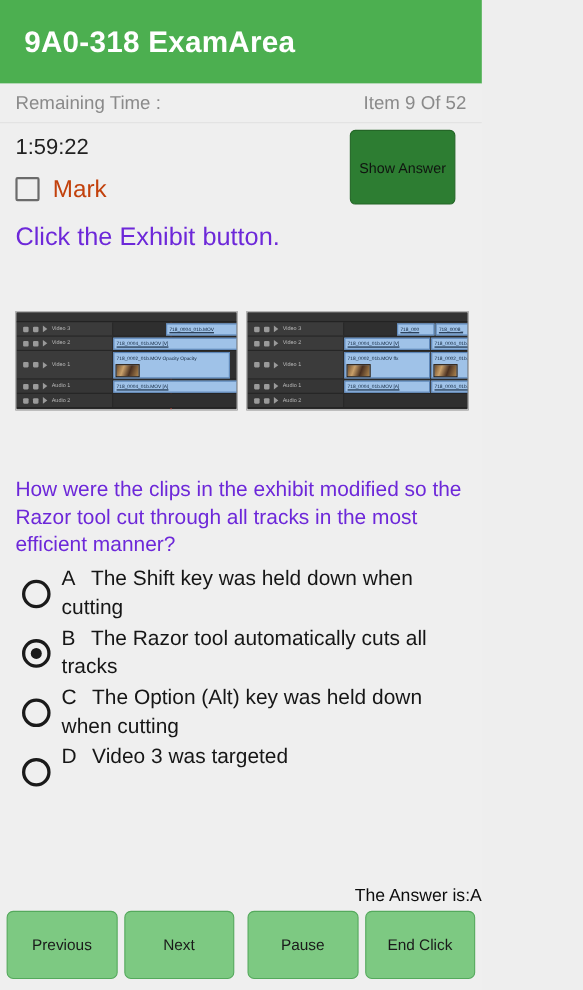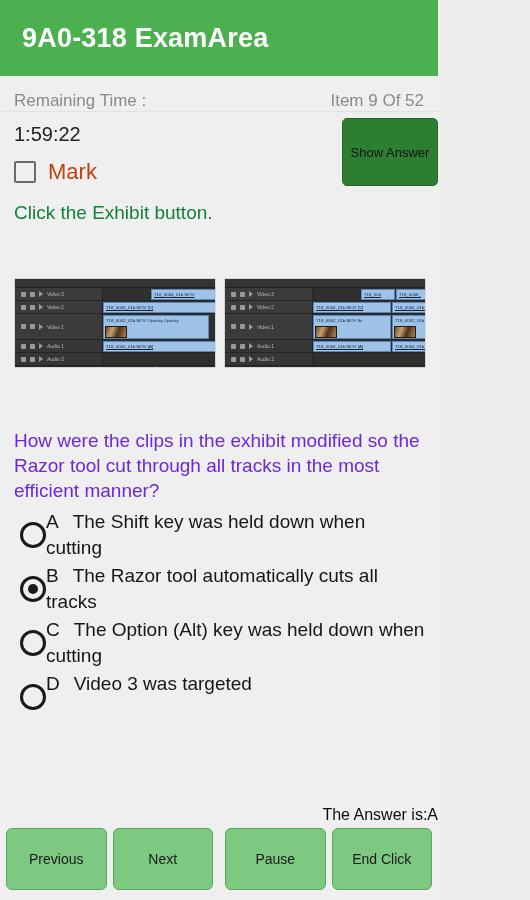--- a/index.html
+++ b/index.html
@@ -32,21 +32,21 @@
     font-weight: bold;
     letter-spacing: 0.2px;
   }
 
   
   .statusbar {
     height: 36px;
     background: #efefef;
     border-bottom: 1px solid #e2e2e2;
     display: flex;
-    align-items: flex-end;
+    align-items: center;
     justify-content: space-between;
     padding: 0 14px;
     flex: none;
   }
   .status-left, .status-right {
     color: #8a8a8a;
     font-size: 17px;
   }
 
   
@@ -72,21 +72,21 @@
     border: 2px solid #6b6b6b;
     border-radius: 2px;
     background: #efefef;
   }
   .mark-label {
     font-size: 22px;
     color: #c2410c;
   }
   .show-answer-btn {
     position: absolute;
-    right: 0;
+    right: 24px;
     top: 6px;
     width: 96px; height: 68px;
     background: #2d7d32;
     border: 1px solid #246627;
     border-radius: 5px;
     color: #101510;
     font-size: 13px;
     display: flex;
     align-items: center;
     justify-content: center;
@@ -94,22 +94,22 @@
   }
 
   
   .qscroll {
     flex: 1 1 auto;
     overflow: hidden;
     padding: 0 12px;
     position: relative;
   }
   .instruction {
-    font-size: 19px;
-    color: #15803d;
+    font-size: 23px;
+    color: #6d28d9;
     margin: 12px 0 0 2px;
   }
 
   
   .exhibit-row {
     display: flex;
     gap: 8px;
     margin: 54px 0 0 2px;
   }
   .exhibit {
@@ -203,20 +203,21 @@
   
   .question {
     font-size: 19px;
     color: #6d28d9;
     line-height: 25px;
     margin: 60px 0 6px 2px;
   }
   .option {
     display: flex;
     align-items: flex-start;
+    gap: 10px;
     margin: 2px 0 0 8px;
     cursor: pointer;
   }
   .radio {
     width: 26px; height: 26px;
     border: 3px solid #1a1a1a;
     border-radius: 50%;
     flex: none;
     margin-top: 13px;
     position: relative;

